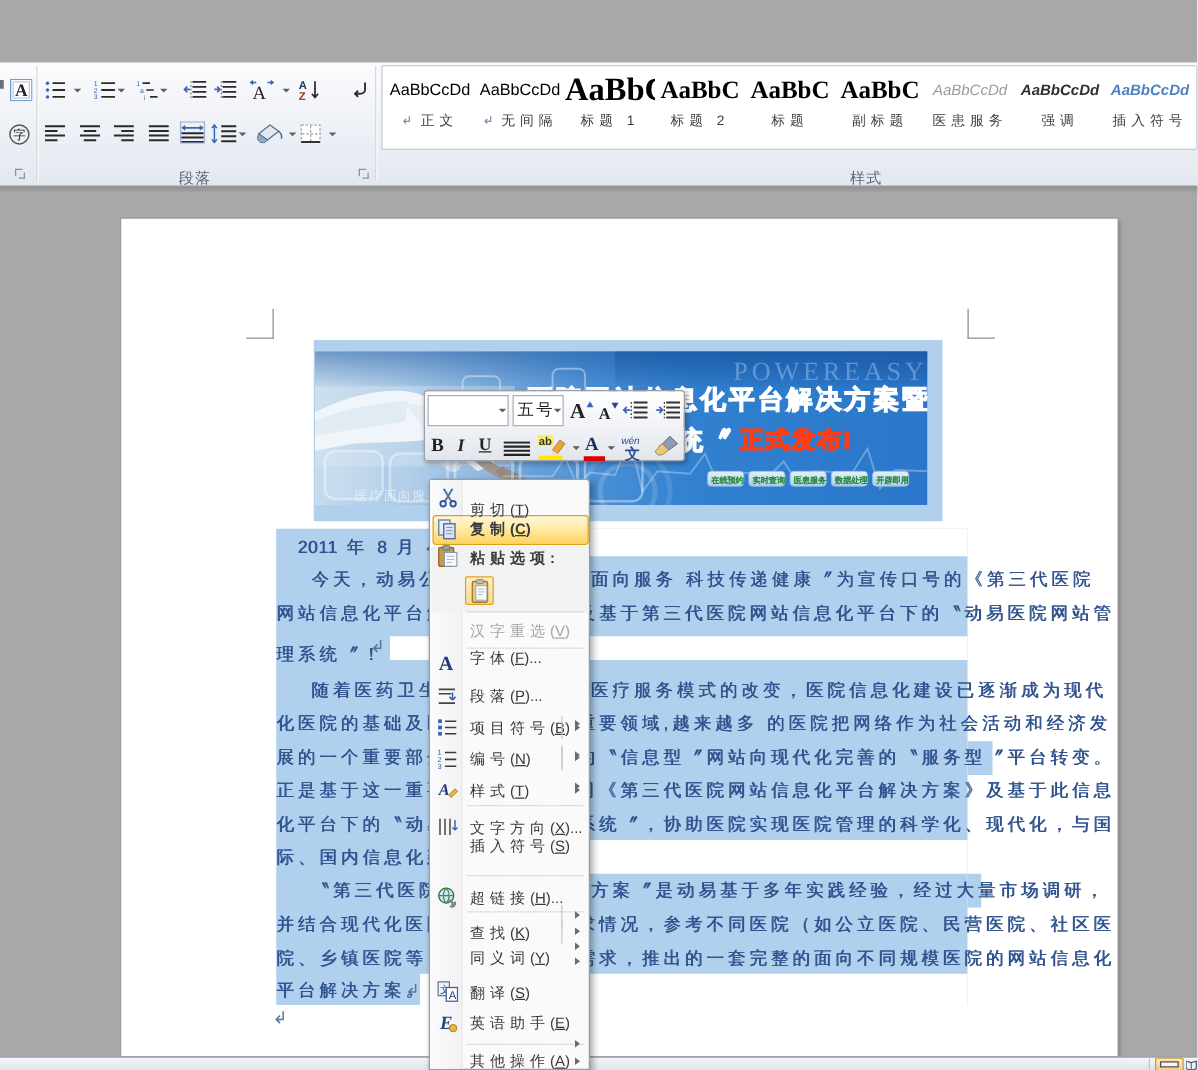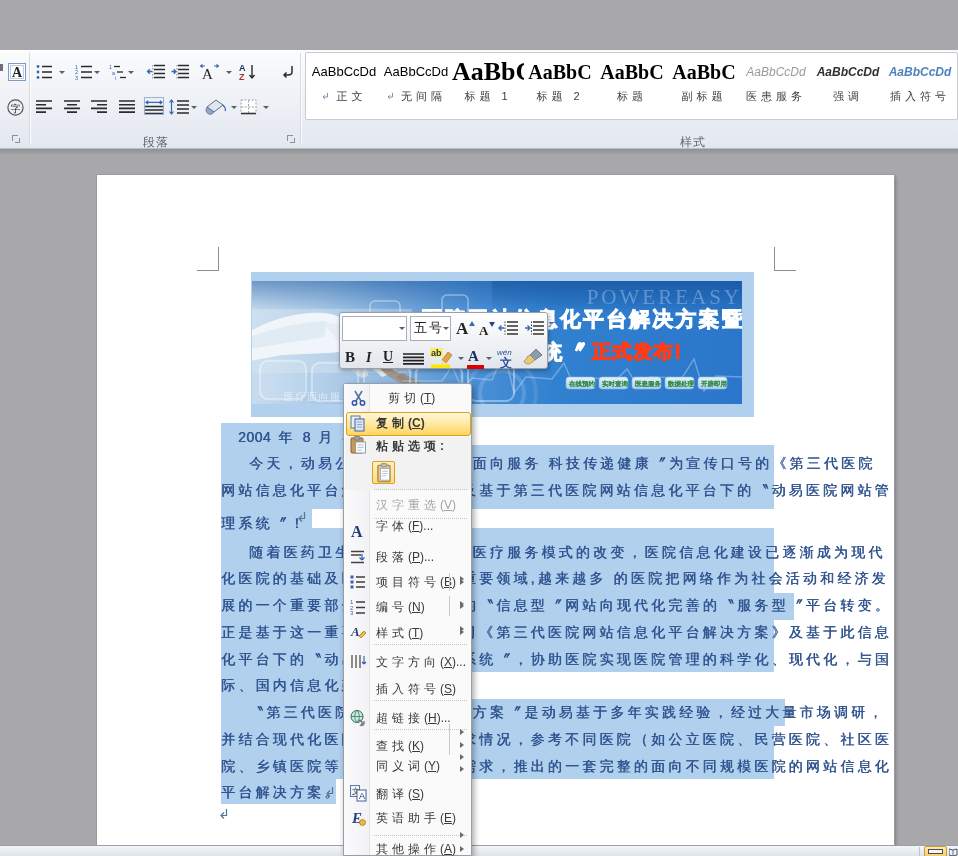--- a/index.html
+++ b/index.html
@@ -252,21 +252,21 @@
 
       <div class="sel" style="left:221px;top:274.4px;width:553px;height:381px;"></div>
       <div class="sel" style="left:774px;top:444px;width:20px;height:27px;"></div>
       <div class="sel" style="left:774px;top:550px;width:11px;height:27px;"></div>
 
       <div class="carve" style="left:350px;top:274.4px;width:424px;height:21.3px;"></div>
       <div class="carve" style="left:312px;top:359.7px;width:462px;height:19.8px;"></div>
       <div class="carve" style="left:402px;top:522.6px;width:372px;height:27px;"></div>
       <div class="carve" style="left:336px;top:629.7px;width:438px;height:25.3px;"></div>
 
-      <div class="tl" style="top:277.8px;padding-left:17px;"><span class="n">2004</span> 年 <span class="n">8</span> 月 <span class="n">4</span> 日</div>
+      <div class="tl" style="top:277.8px;padding-left:17px;"><span class="n">2011</span> 年 <span class="n">8</span> 月 <span class="n">4</span> 日</div>
       <div class="tl ind" style="top:304.3px;">今天<span class="p">，</span>动易公司发布以<span class="p">〝</span>医疗面向服务 科技传递健康<span class="p">〞</span>为宣传口号的<span class="p">《</span>第三代医院</div>
       <div class="tl" style="top:331.3px;">网站信息化平台解决方案<span class="p">》</span><span class="p">，</span>以及基于第三代医院网站信息化平台下的<span class="p">〝</span>动易医院网站管</div>
       <div class="tl" style="top:364px;">理系统<span class="p">〞</span><span class="p">！</span></div>
       <div class="tl ind" style="top:392.5px;">随着医药卫生体制改革深入和医疗服务模式的改变<span class="p">，</span>医院信息化建设已逐渐成为现代</div>
       <div class="tl" style="top:419px;">化医院的基础及医疗服务的一个重要领域,越来越多 的医院把网络作为社会活动和经济发</div>
       <div class="tl" style="top:446px;">展的一个重要部分<span class="p">，</span>开始从传统的<span class="p">〝</span>信息型<span class="p">〞</span>网站向现代化完善的<span class="p">〝</span>服务型<span class="p">〞</span>平台转变<span class="p">。</span></div>
       <div class="tl" style="top:472.5px;">正是基于这一重要趋势<span class="p">，</span>动易公司<span class="p">《</span>第三代医院网站信息化平台解决方案<span class="p">》</span>及基于此信息</div>
       <div class="tl" style="top:499.5px;">化平台下的<span class="p">〝</span>动易医院网站管理系统<span class="p">〞</span><span class="p">，</span>协助医院实现医院管理的科学化<span class="p">、</span>现代化<span class="p">，</span>与国</div>
       <div class="tl" style="top:526px;">际<span class="p">、</span>国内信息化建设接轨<span class="p">。</span></div>
       <div class="tl ind" style="top:553px;"><span class="p">〝</span>第三代医院网站信息化平台方案<span class="p">〞</span>是动易基于多年实践经验<span class="p">，</span>经过大量市场调研<span class="p">，</span></div>
@@ -454,31 +454,31 @@
         <rect x="8" y="6" width="9" height="11" fill="#fdfdfe" stroke="#40609c" stroke-width="1"></rect>
         <text x="10" y="15" font-size="9" fill="#1f3d78">A</text>
       </svg>
 
       <svg class="abs" style="left:5px;top:425px;" width="18" height="18" viewBox="0 0 18 18">
         <text x="3" y="14" font-family="'Liberation Serif',serif" font-style="italic" font-weight="bold" font-size="15" fill="#27447e">E</text>
         <circle cx="13.5" cy="13.5" r="3" fill="#e8b93c" stroke="#a3781b" stroke-width="0.7"></circle>
       </svg>
     </div>
     <div id="menuitems">
-      <div class="mi" style="top:6px;margin-left:12px;">剪切<span class="lat">(<u>T</u>)</span></div>
+      <div class="mi" style="top:16px;">剪切<span class="lat">(<u>T</u>)</span></div>
       <div class="mi" style="top:31px;font-weight:bold;">复制<span class="lat">(<u>C</u>)</span></div>
       <div class="mi" style="top:54.2px;font-weight:bold;">粘贴选项<span class="lat">:</span></div>
       <div class="mi gray" style="top:112.9px;">汉字重选<span class="lat">(<u>V</u>)</span></div>
       <div class="mi" style="top:134px;">字体<span class="lat">(<u>F</u>)...</span></div>
       <div class="mi" style="top:165px;">段落<span class="lat">(<u>P</u>)...</span></div>
       <div class="mi" style="top:190px;">项目符号<span class="lat">(<u>B</u>)</span></div>
       <div class="mi" style="top:214.9px;">编号<span class="lat">(<u>N</u>)</span></div>
       <div class="mi" style="top:240.6px;">样式<span class="lat">(<u>T</u>)</span></div>
       <div class="mi" style="top:269.7px;">文字方向<span class="lat">(<u>X</u>)...</span></div>
-      <div class="mi" style="top:297px;">插入符号<span class="lat">(<u>S</u>)</span></div>
+      <div class="mi" style="top:285px;">插入符号<span class="lat">(<u>S</u>)</span></div>
       <div class="mi" style="top:326.2px;">超链接<span class="lat">(<u>H</u>)...</span></div>
       <div class="mi" style="top:353.5px;">查找<span class="lat">(<u>K</u>)</span></div>
       <div class="mi" style="top:374px;">同义词<span class="lat">(<u>Y</u>)</span></div>
       <div class="mi" style="top:401.5px;">翻译<span class="lat">(<u>S</u>)</span></div>
       <div class="mi" style="top:426px;">英语助手<span class="lat">(<u>E</u>)</span></div>
       <div class="mi" style="top:457.3px;">其他操作<span class="lat">(<u>A</u>)</span></div>
       <div class="msep" style="top:105.2px;"></div>
       <div class="msep" style="top:133.7px;"></div>
       <div class="msep" style="top:260.2px;"></div>
       <div class="msep" style="top:315.7px;"></div>

